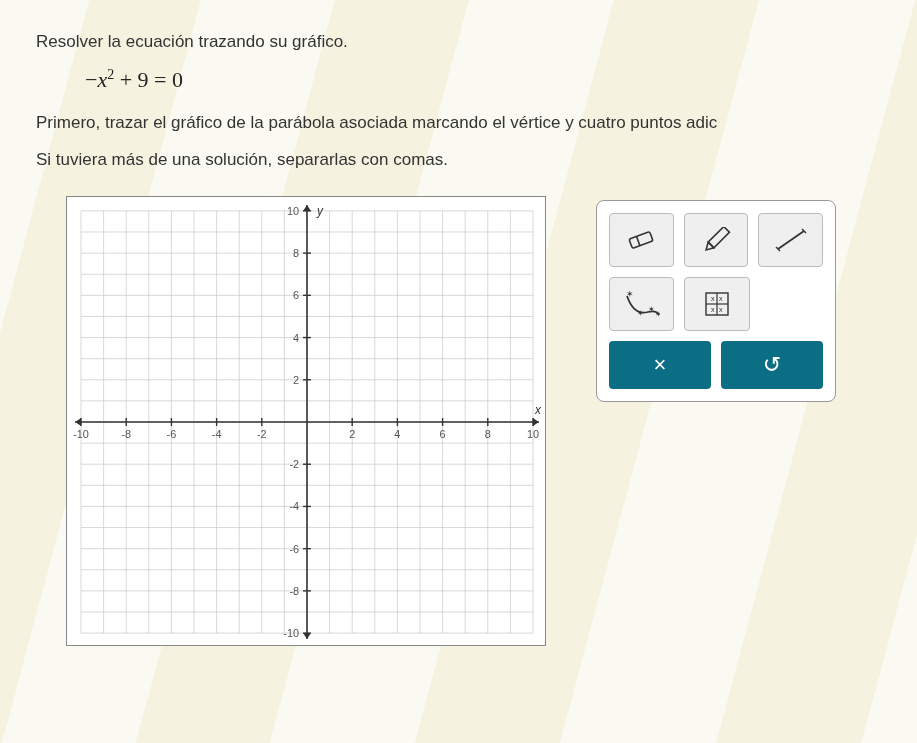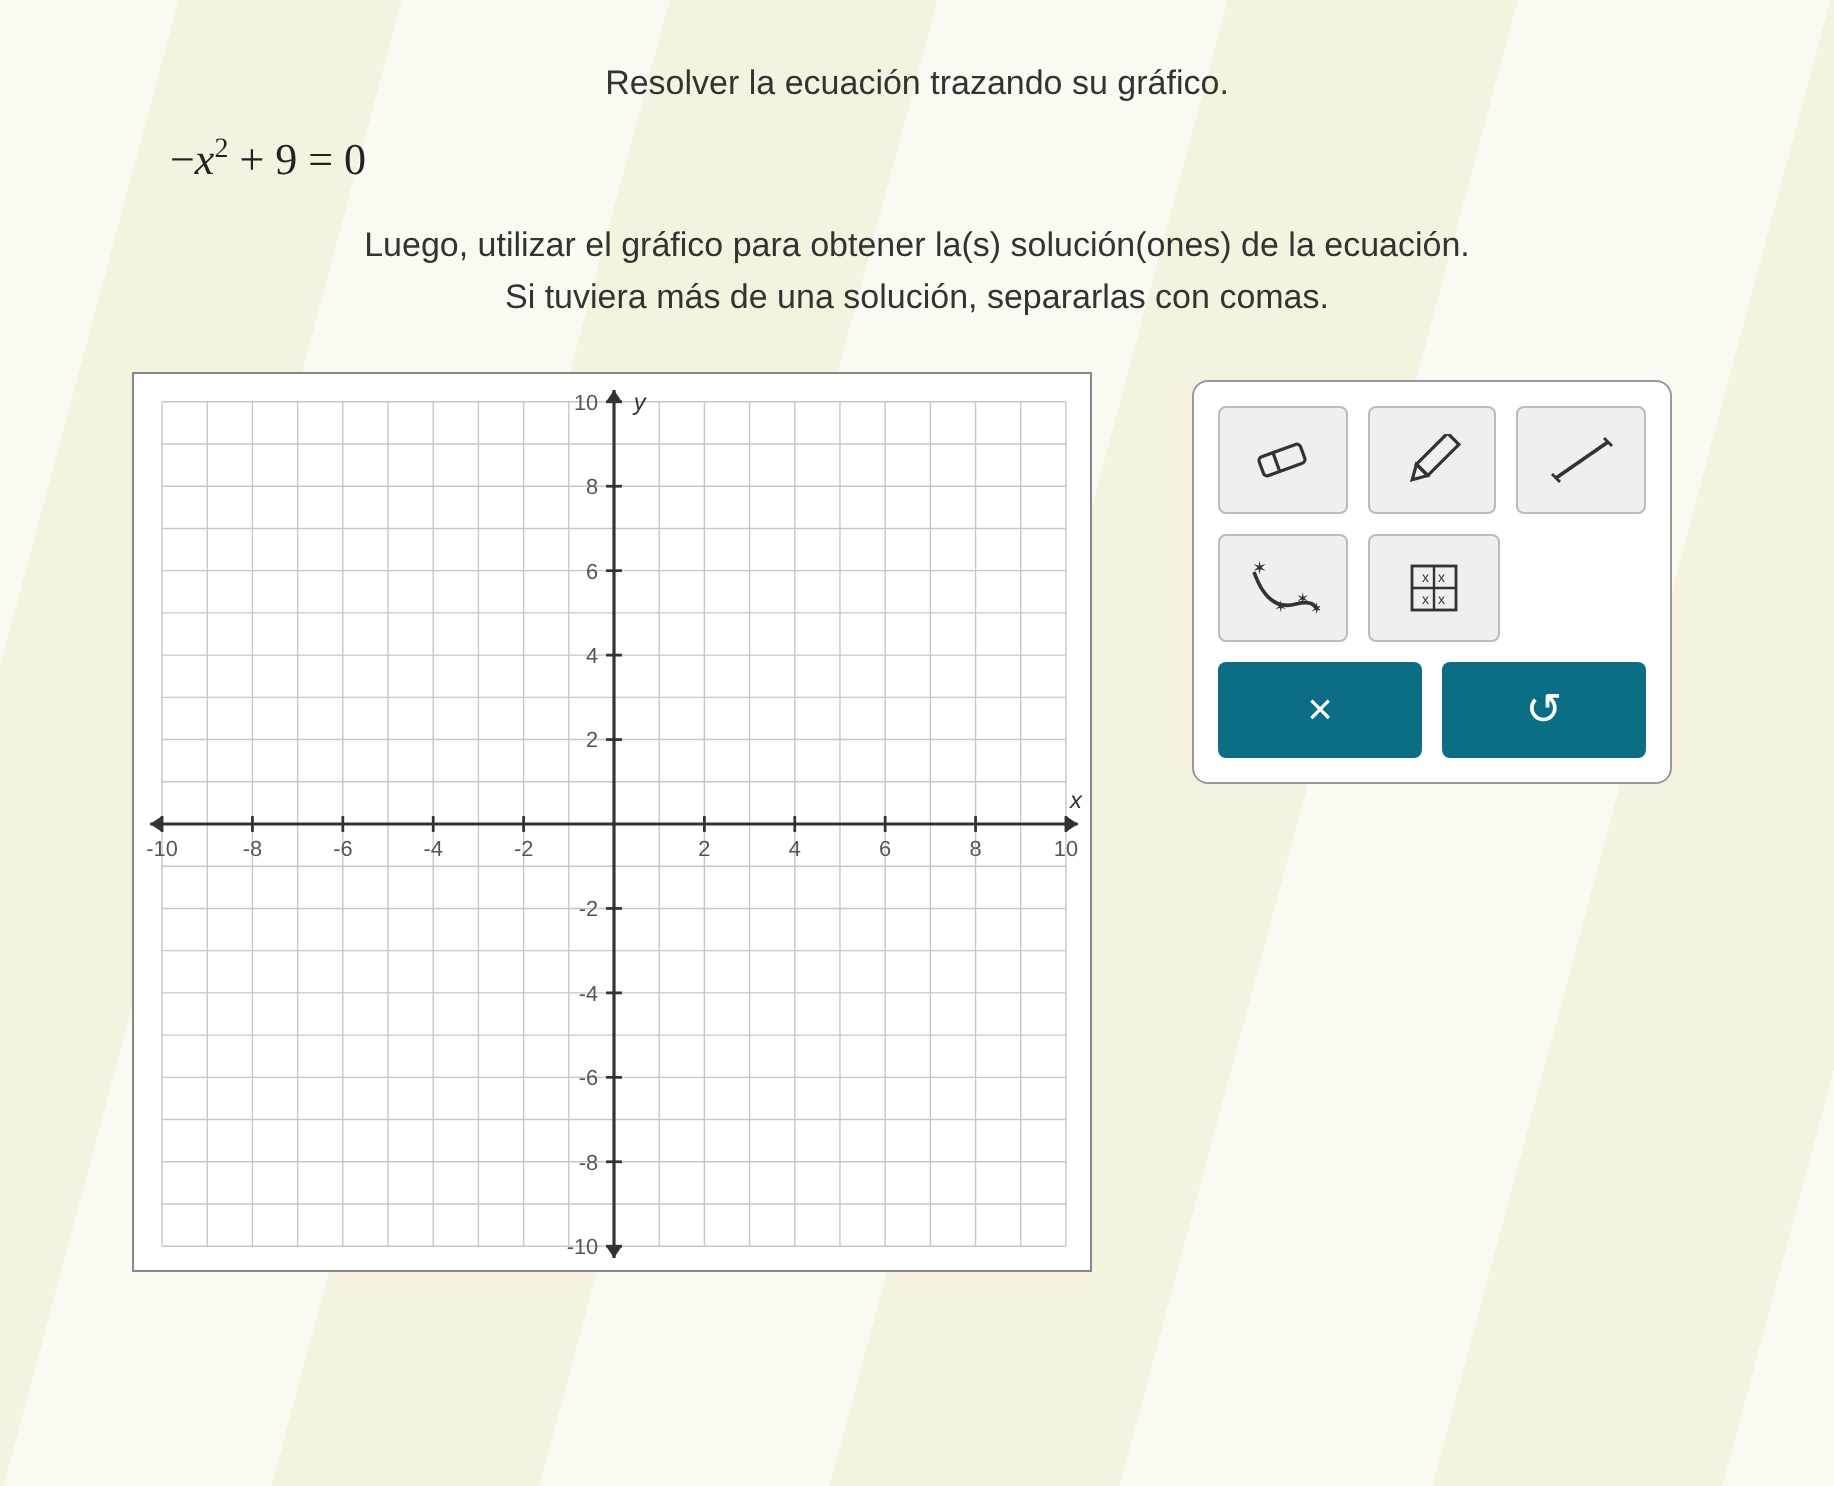--- a/index.html
+++ b/index.html
@@ -19,21 +19,21 @@
         #f5f3e0 30%, #f5f3e0 42%,
         #fafaf2 42%, #fafaf2 55%,
         #f5f3e0 55%, #f5f3e0 68%,
         #fafaf2 68%, #fafaf2 82%,
         #f5f3e0 82%, #f5f3e0 95%,
         #fafaf2 95%);
       padding: 30px 36px;
       width: 100%;
       height: 100%;
     }
-    .instr { color: #333; font-size: 17px; line-height: 1.45; margin-bottom: 12px; text-align: center; }
+    .instr { color: #333; font-size: 17px; line-height: 1.45; margin-bottom: 12px; }
     .equation {
       font-family: 'Times New Roman', serif;
       font-size: 22px;
       margin: 12px 0 18px 49px;
       color: #222;
     }
     .equation sup { font-size: 14px; vertical-align: super; }
     .work-area { display: flex; align-items:flex-start; gap: 50px; margin-top: 24px; }
     .graph-wrap {
       background: #fff;
@@ -82,21 +82,21 @@
 <body>
 
 <div class="problem-panel">
 
   <p class="instr">Resolver la ecuación trazando su gráfico.</p>
 
   <div class="equation">
     <span>−</span><span style="font-style:italic">x</span><sup>2</sup><span> + 9 = 0</span>
   </div>
 
-  <p class="instr" style="margin-bottom:2px">Luego, utilizar el gráfico para obtener la(s) solución(ones) de la ecuación.</p>
+  <p class="instr">Primero, trazar el gráfico de la parábola asociada marcando el vértice y cuatro puntos adic</p>
   <p class="instr">Si tuviera más de una solución, separarlas con comas.</p>
 
   <div class="work-area">
 
     <div class="graph-wrap">
       <svg id="grid-svg" viewBox="0 0 480 450" width="476" height="446">
           <line x1="12" y1="438" x2="12" y2="12" stroke="#c7c7c7" stroke-width="0.7"></line>
           <line x1="34.8" y1="438" x2="34.8" y2="12" stroke="#c7c7c7" stroke-width="0.7"></line>
           <line x1="57.6" y1="438" x2="57.6" y2="12" stroke="#c7c7c7" stroke-width="0.7"></line>
           <line x1="80.39999999999999" y1="438" x2="80.39999999999999" y2="12" stroke="#c7c7c7" stroke-width="0.7"></line>

